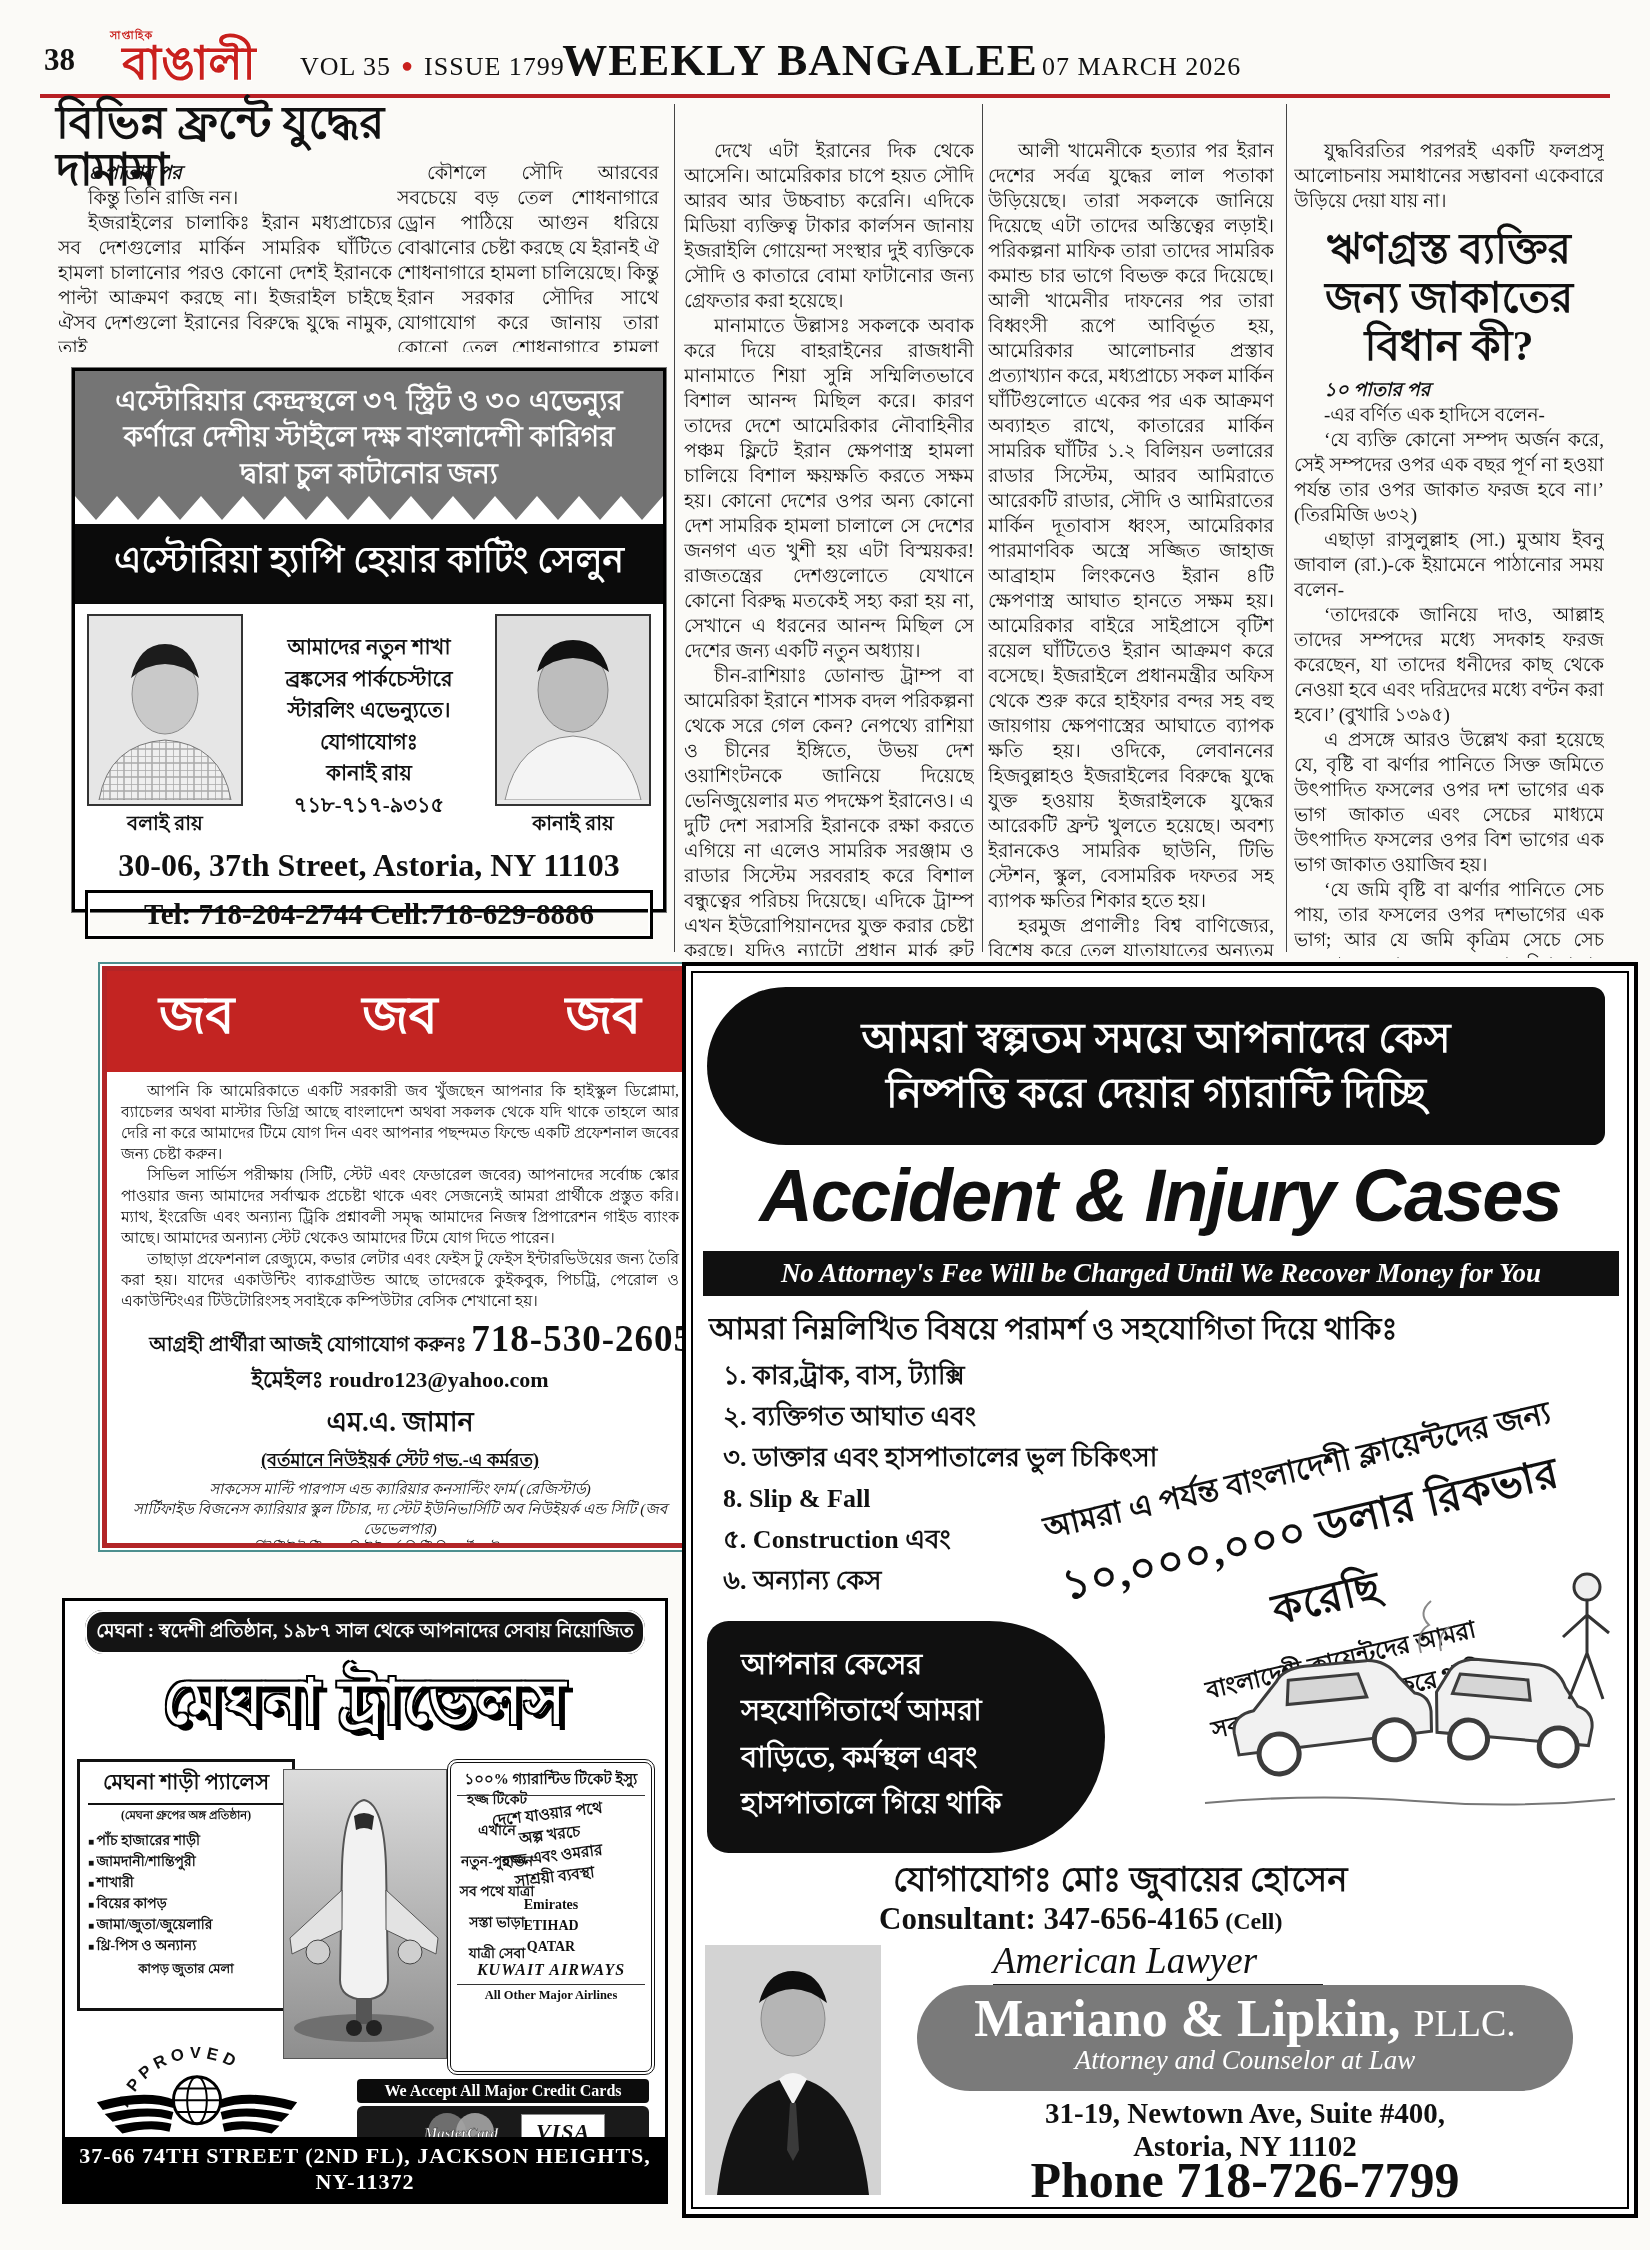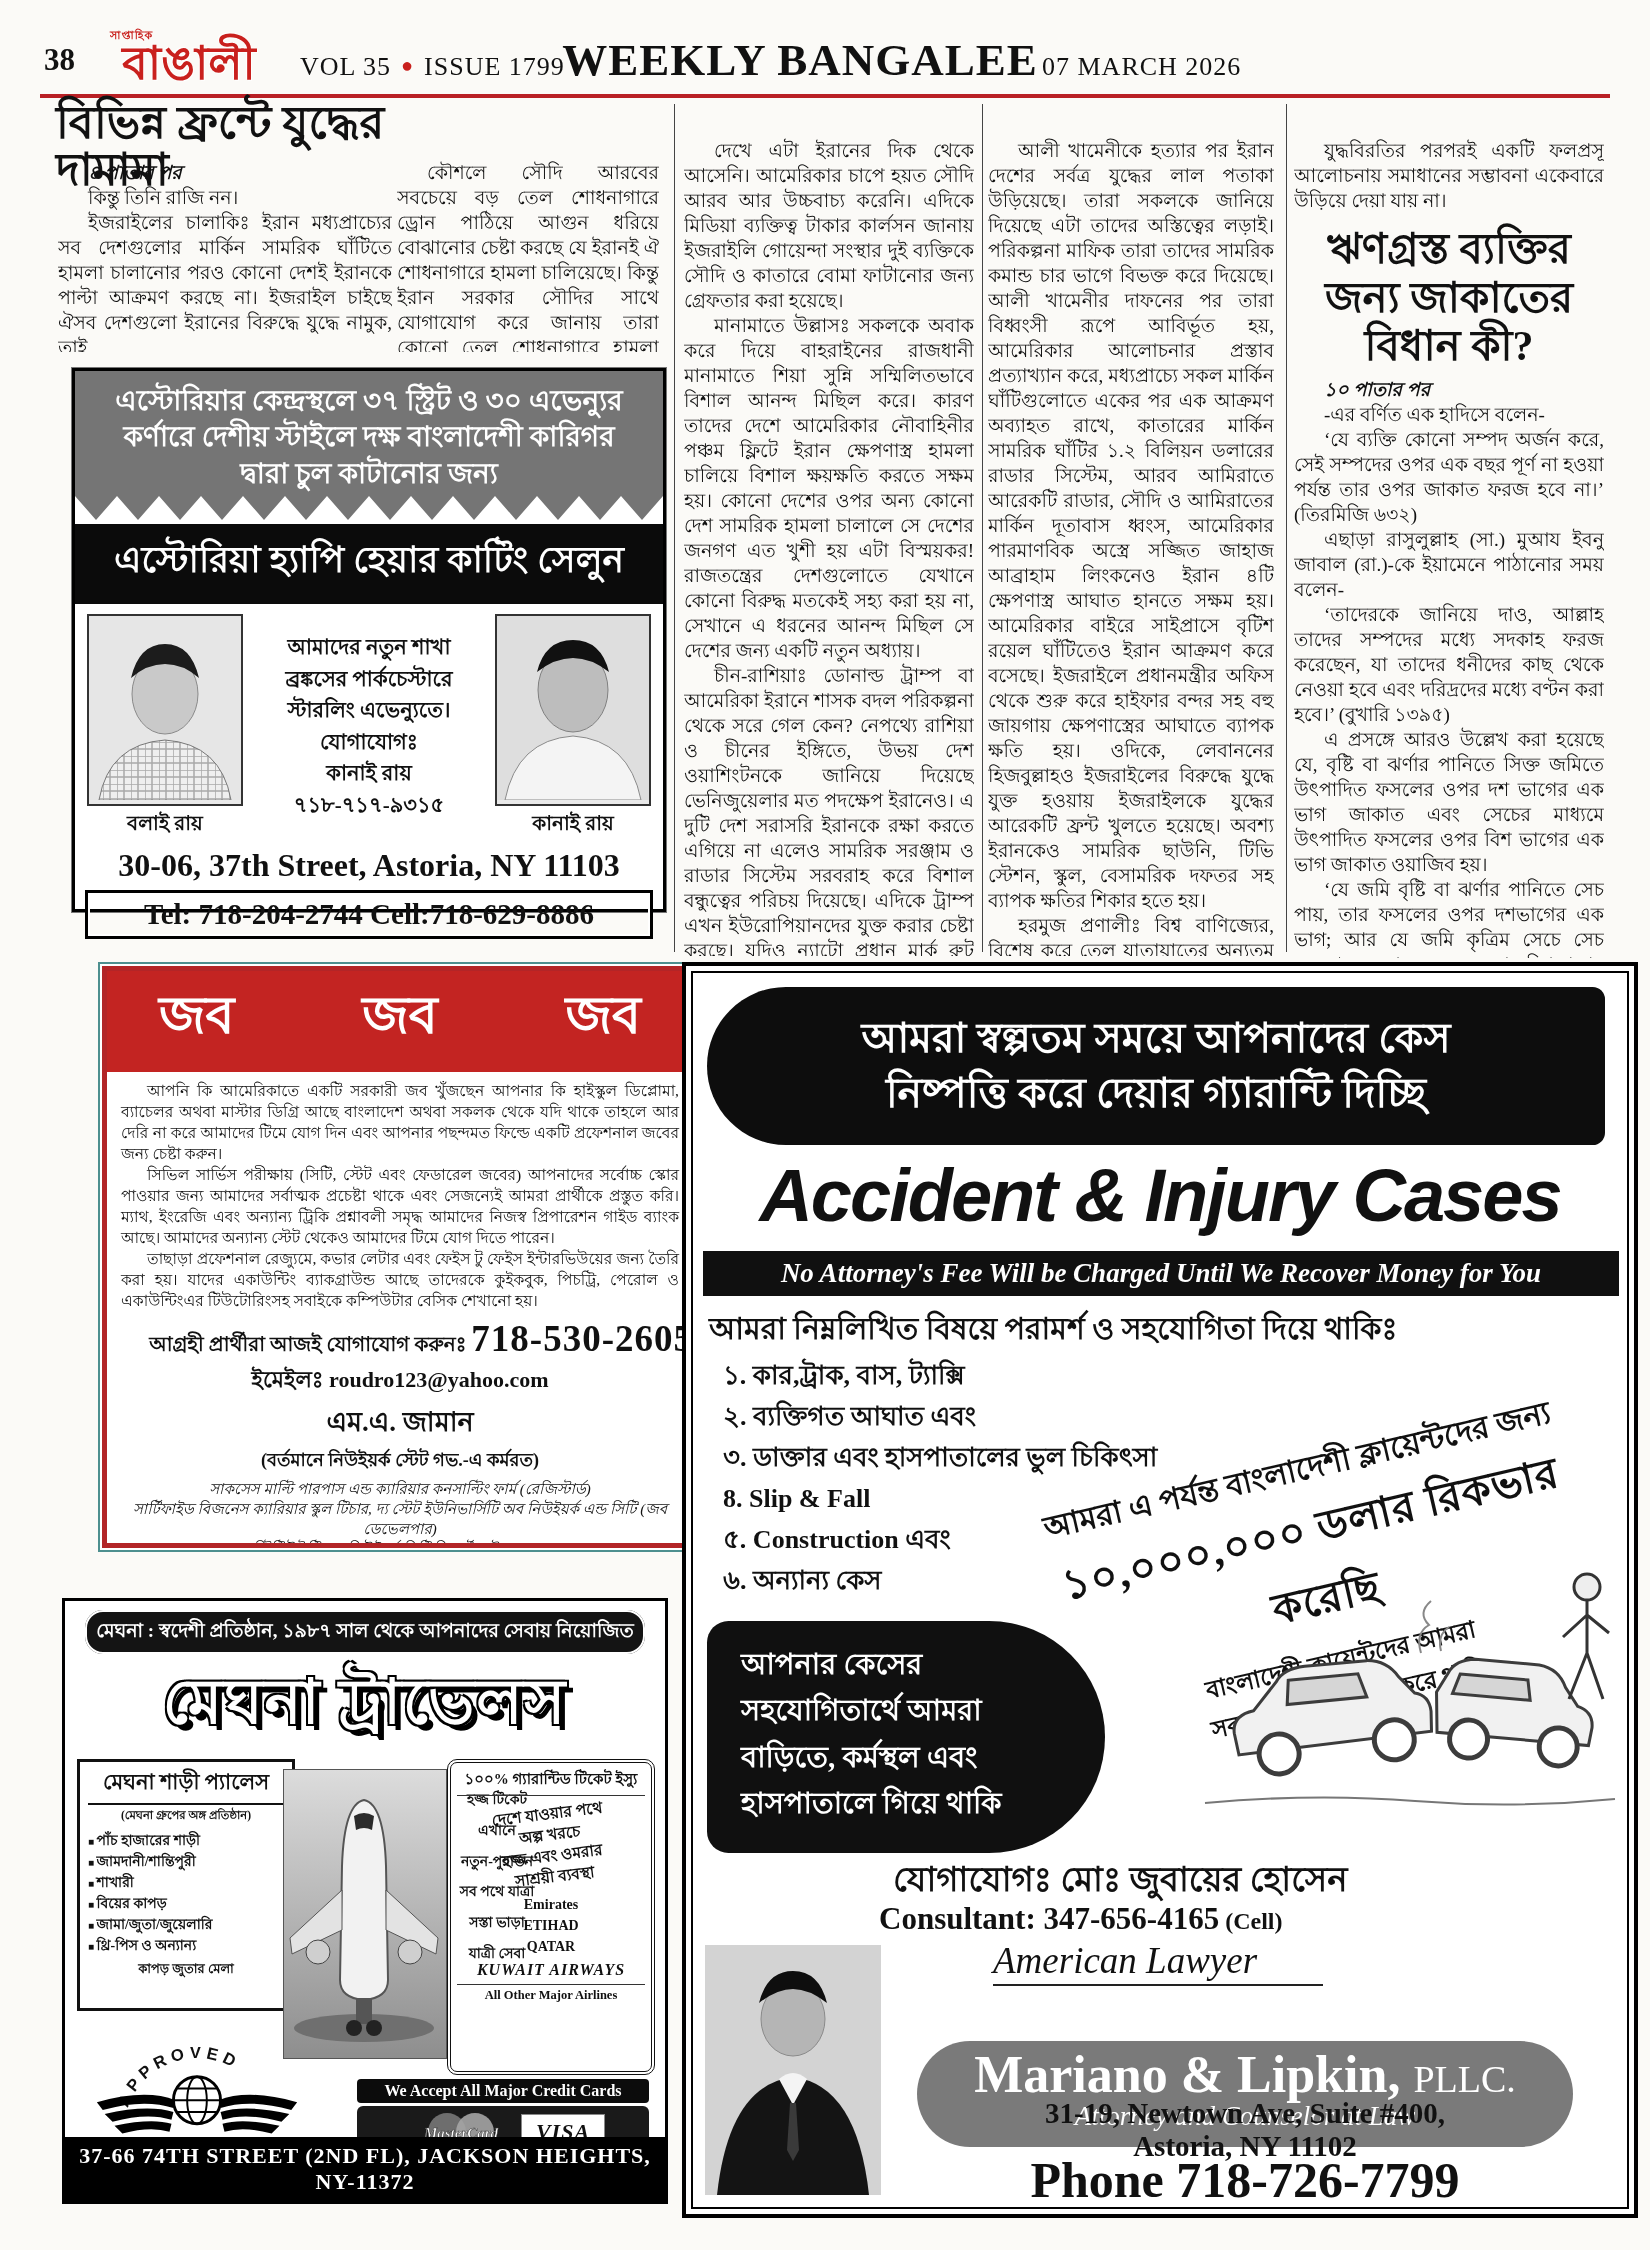--- a/index.html
+++ b/index.html
@@ -45,21 +45,21 @@
   .job{left:62px;top:962px;width:600px;height:586px;background:#fff;border:2px solid #4d8f8f;margin-left:36px;}
   .job-inner{position:absolute;inset:2px;border:5px solid #b32527;overflow:hidden;}
   .job-head{background:#c32422;color:#fff;display:flex;justify-content:space-between;padding:4px 52px 10px;
             font-size:52px;font-weight:bold;}
   .job-body{padding:8px 14px 0;font-size:15.5px;line-height:21px;text-align:justify;}
   .job-body .par{text-indent:26px;margin:0;}
   .job-contact{text-align:right;font-weight:bold;font-size:20px;margin-top:6px;}
   .job-contact .num{font-size:37px;letter-spacing:1px;}
   .job-email{text-align:center;font-weight:bold;font-size:22px;}
   .job-name{text-align:center;font-weight:bold;font-size:27px;margin-top:2px;}
-  .job-status{text-align:center;font-weight:bold;font-size:18px;}
+  .job-status{text-align:center;font-weight:bold;font-size:18px;text-decoration:underline;}
   .job-creds{text-align:center;font-style:italic;font-size:15px;line-height:20px;margin-top:2px;}
   
   .meghna{left:62px;top:1598px;width:600px;height:600px;background:#fff;border:3px solid #000;overflow:hidden;}
   .meg-pill{margin:9px auto 0;width:556px;background:#141414;color:#fff;border-radius:18px;
             font-size:19px;font-weight:bold;text-align:center;padding:6px 2px;box-shadow:0 0 0 2px #fff inset;}
   .meg-title{text-align:center;font-size:62px;font-weight:bold;color:#fff;letter-spacing:2px;margin-top:0px;
              text-shadow:-2px -2px 0 #000,2px -2px 0 #000,-2px 2px 0 #000,2px 2px 0 #000,6px 6px 0 #000;}
   .meg-mid{position:relative;height:334px;}
   .saree{position:absolute;left:12px;top:2px;width:196px;height:238px;border:3px solid #111;padding:4px 8px;}
   .saree h3{margin:0;text-align:center;font-size:21px;border-bottom:2px solid #111;padding-bottom:2px;}
@@ -111,21 +111,21 @@
   .acc-sidebox{position:absolute;left:14px;top:648px;width:398px;height:232px;background:#101010;color:#fff;
                border-radius:24px 130px 130px 24px;font-size:29px;font-weight:bold;line-height:1.6;
                padding:20px 10px 10px 34px;box-sizing:border-box;}
   .acc-crash{position:absolute;right:2px;top:520px;width:430px;height:360px;}
   .acc-contact{position:absolute;left:200px;top:880px;font-size:34px;font-weight:bold;}
   .acc-consult{position:absolute;left:186px;top:928px;font-size:31px;font-weight:bold;}
   .acc-consult .cell{font-size:24px;}
   .acc-photo{position:absolute;left:12px;top:972px;width:176px;height:250px;}
   .acc-lawyer{position:absolute;left:300px;top:966px;width:400px;font-size:37px;font-style:italic;
               border-bottom:2px solid #222;padding-bottom:2px;width:330px;}
-  .acc-pill{position:absolute;left:224px;top:1068px;width:656px;height:106px;background:#7a7a7a;color:#fff;
+  .acc-pill{position:absolute;left:224px;top:1012px;width:656px;height:106px;background:#7a7a7a;color:#fff;
             border-radius:54px;text-align:center;padding-top:8px;box-sizing:border-box;}
   .acc-pill .f1{font-size:52px;font-weight:bold;line-height:1.0;}
   .acc-pill .f1 .pllc{font-size:38px;font-weight:normal;}
   .acc-pill .f2{font-size:27px;font-style:italic;}
   .acc-address{position:absolute;left:224px;top:1124px;width:656px;text-align:center;font-size:29px;
                font-weight:bold;line-height:33px;}
   .acc-phone{position:absolute;left:224px;top:1178px;width:656px;text-align:center;font-size:50px;font-weight:bold;}
 </style>
 </head>
 <body>

